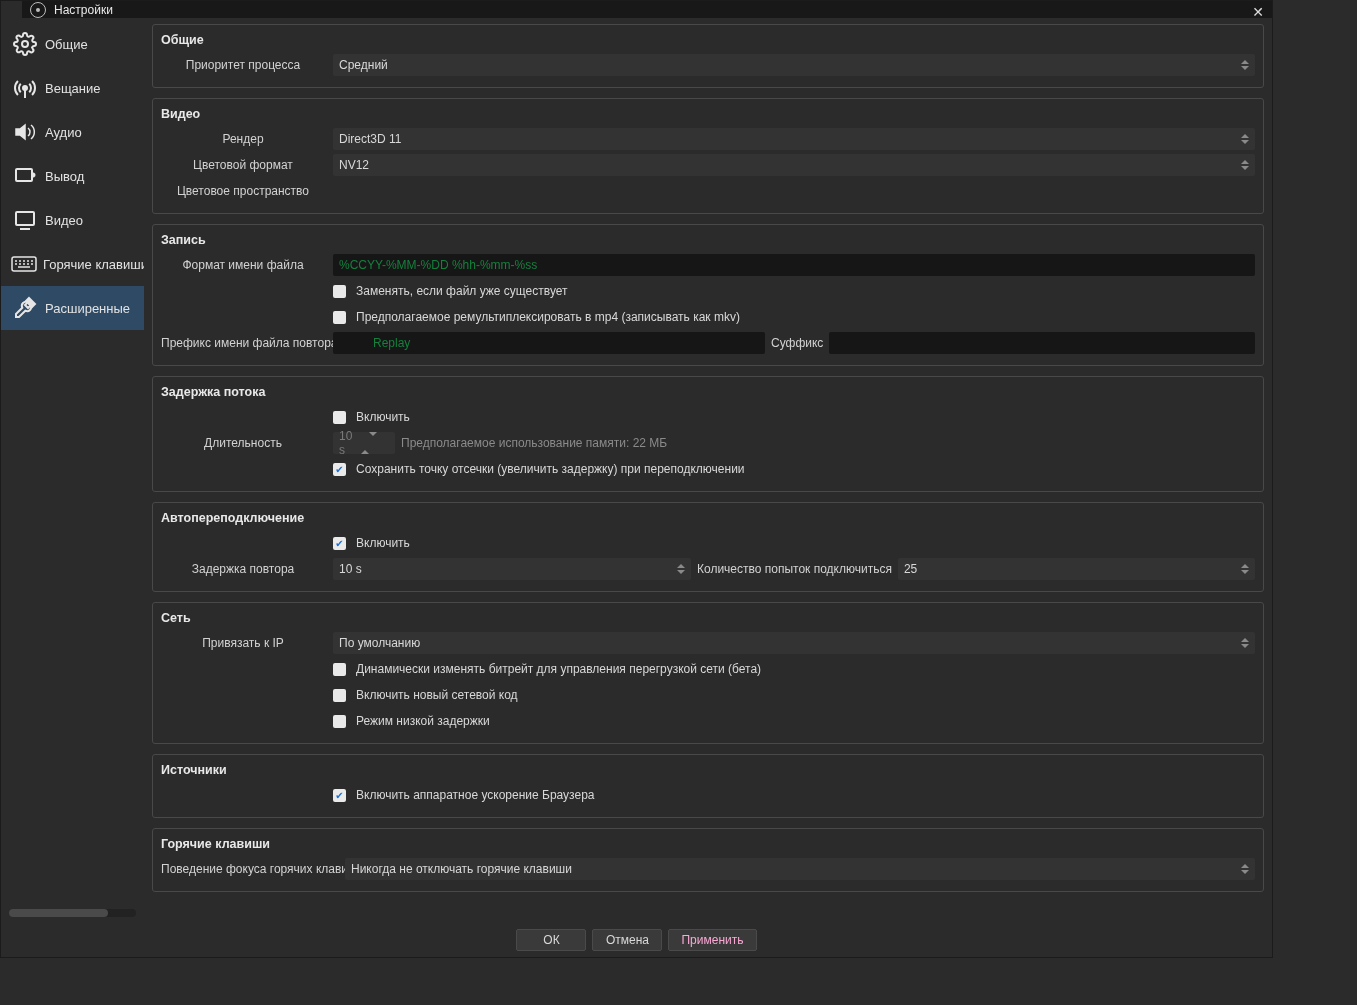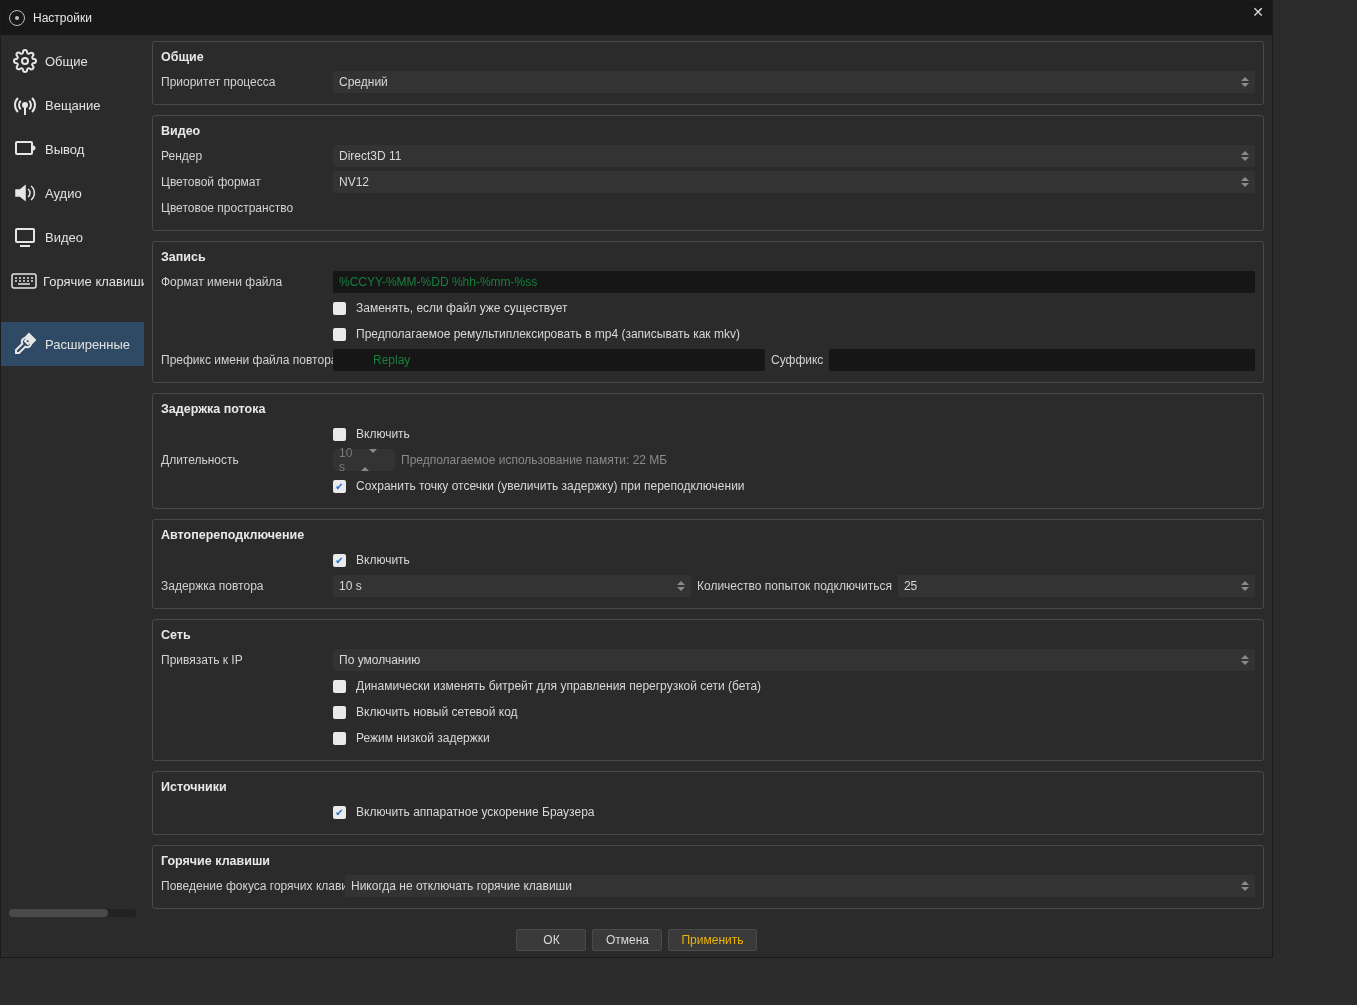--- a/index.html
+++ b/index.html
@@ -13,26 +13,27 @@
 .window {
   width: 1273px;
   height: 958px;
   background: #2b2b2b;
   display: flex;
   flex-direction: column;
   border: 1px solid #1b1b1b;
 }
 
 .titlebar {
-  height: 34px;
+  height: 17px;
   background: #181818;
   display: flex;
   align-items: center;
   padding: 0 8px;
   position: relative;
+  margin-left: 21px;
 }
 .titlebar .app-icon {
   width: 16px; height: 16px;
   border: 1.5px solid #bdbdbd;
   border-radius: 50%;
   position: relative;
   margin-right: 8px;
 }
 .titlebar .app-icon::after{
   content:"";
@@ -72,21 +73,20 @@
 }
 .sidebar-item {
   height:44px;
   display:flex; align-items:center;
   padding-left:10px;
   color:#e2e2e2;
   cursor:default; white-space:nowrap;
 }
 .sidebar-item.active {
   background:#2f4a64;
-  margin-top:19px;
 }
 .sidebar-item .icon {
   width:28px; height:28px; display:inline-flex; align-items:center; justify-content:center;
   margin-right:6px; color:#e6e6e6;
 }
 .sidebar-item .label { font-size:13px; }
 
 
 .content {
   flex:1;
@@ -107,21 +107,21 @@
   margin:2px 0 6px 0;
 }
 .row {
   display:flex;
   align-items:center;
   height:24px;
   margin:2px 0;
 }
 .row .field-label {
   width:172px;
-  text-align:left;
+  text-align:center;
   padding-right:8px;
   color:#d2d2d2;
   font-size:12px;
   white-space:nowrap;
 }
 .row .field-label.w-184 { width:184px; }
 .row .control-area { flex:1; display:flex; align-items:center; gap:6px; }
 
 
 .select {
@@ -182,21 +182,21 @@
 }
 .btn {
   min-width:70px; height:22px;
   background:#3a3a3a;
   border:1px solid #4a4a4a;
   color:#d8d8d8;
   font-size:12px;
   display:inline-flex; align-items:center; justify-content:center;
   border-radius:2px; padding:0 12px;
 }
-.btn.disabled { color:#eab308; }
+.btn.disabled { color:#f9a8d4; }
 
 
 svg { display:block; }
 </style>
 </head>
 <body>
 
 <div class="window">
 
   <div class="titlebar">
@@ -222,35 +222,35 @@
           <svg width="24" height="24" viewBox="0 0 24 24" fill="none" stroke="#e6e6e6" stroke-width="2">
               <path d="M4.93 4.93a10 10 0 0 0 0 14.14M7.76 7.76a6 6 0 0 0 0 8.49M16.24 7.76a6 6 0 0 1 0 8.49M19.07 4.93a10 10 0 0 1 0 14.14"></path>
               <circle cx="12" cy="12" r="2" fill="#e6e6e6"></circle>
               <line x1="12" y1="14" x2="12" y2="22"></line>
             </svg>
         </span>
         <span class="label">Вещание</span>
       </div>
       <div class="sidebar-item">
         <span class="icon">
+          <svg width="24" height="24" viewBox="0 0 24 24" fill="#e6e6e6" stroke="#e6e6e6" stroke-width="1.5">
+              <polygon points="3,9 7,9 12,5 12,19 7,15 3,15"></polygon>
+              <path d="M15 8a5 5 0 0 1 0 8M18 5a9 9 0 0 1 0 14" fill="none"></path>
+            </svg>
+        </span>
+        <span class="label">Аудио</span>
+      </div>
+      <div class="sidebar-item">
+        <span class="icon">
           <svg width="24" height="24" viewBox="0 0 24 24" fill="none" stroke="#e6e6e6" stroke-width="2">
               <rect x="3" y="5" width="16" height="12" rx="1"></rect>
               <path d="M19 11h3m0 0l-2-2m2 2l-2 2"></path>
             </svg>
         </span>
         <span class="label">Вывод</span>
-      </div>
-      <div class="sidebar-item">
-        <span class="icon">
-          <svg width="24" height="24" viewBox="0 0 24 24" fill="#e6e6e6" stroke="#e6e6e6" stroke-width="1.5">
-              <polygon points="3,9 7,9 12,5 12,19 7,15 3,15"></polygon>
-              <path d="M15 8a5 5 0 0 1 0 8M18 5a9 9 0 0 1 0 14" fill="none"></path>
-            </svg>
-        </span>
-        <span class="label">Аудио</span>
       </div>
       <div class="sidebar-item">
         <span class="icon">
           <svg width="24" height="24" viewBox="0 0 24 24" fill="none" stroke="#e6e6e6" stroke-width="2">
               <rect x="3" y="4" width="18" height="13" rx="1"></rect>
               <line x1="7" y1="21" x2="17" y2="21"></line>
             </svg>
         </span>
         <span class="label">Видео</span>
       </div>

